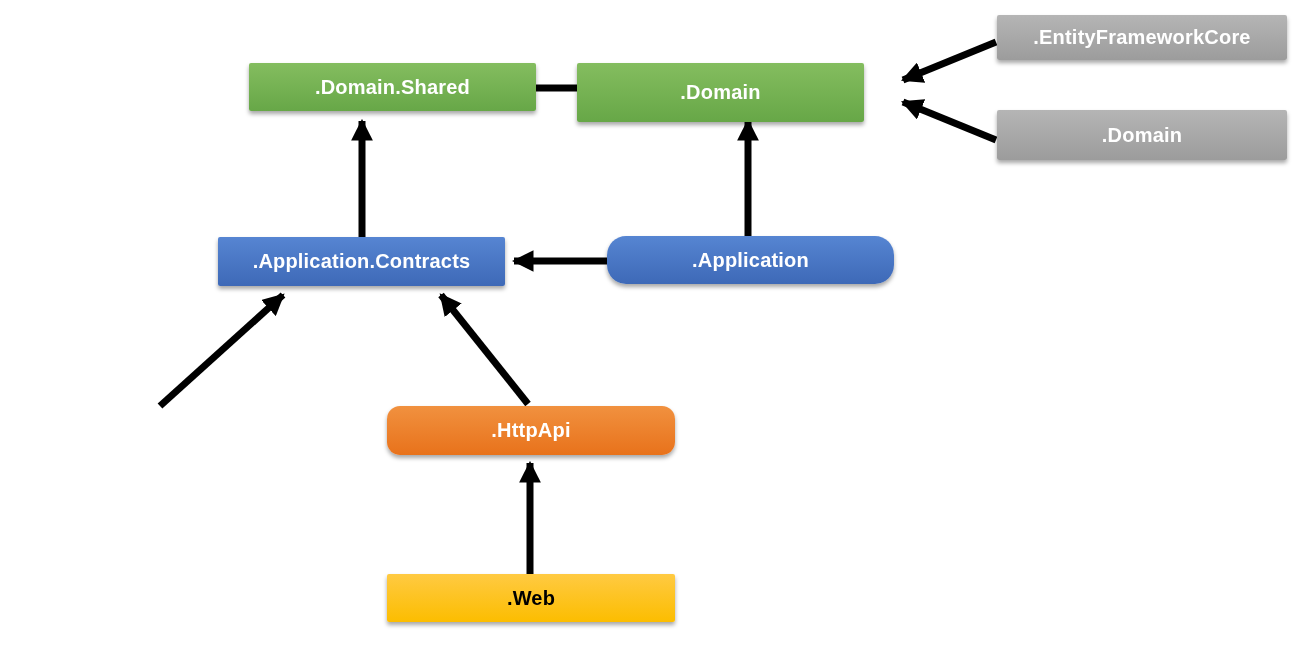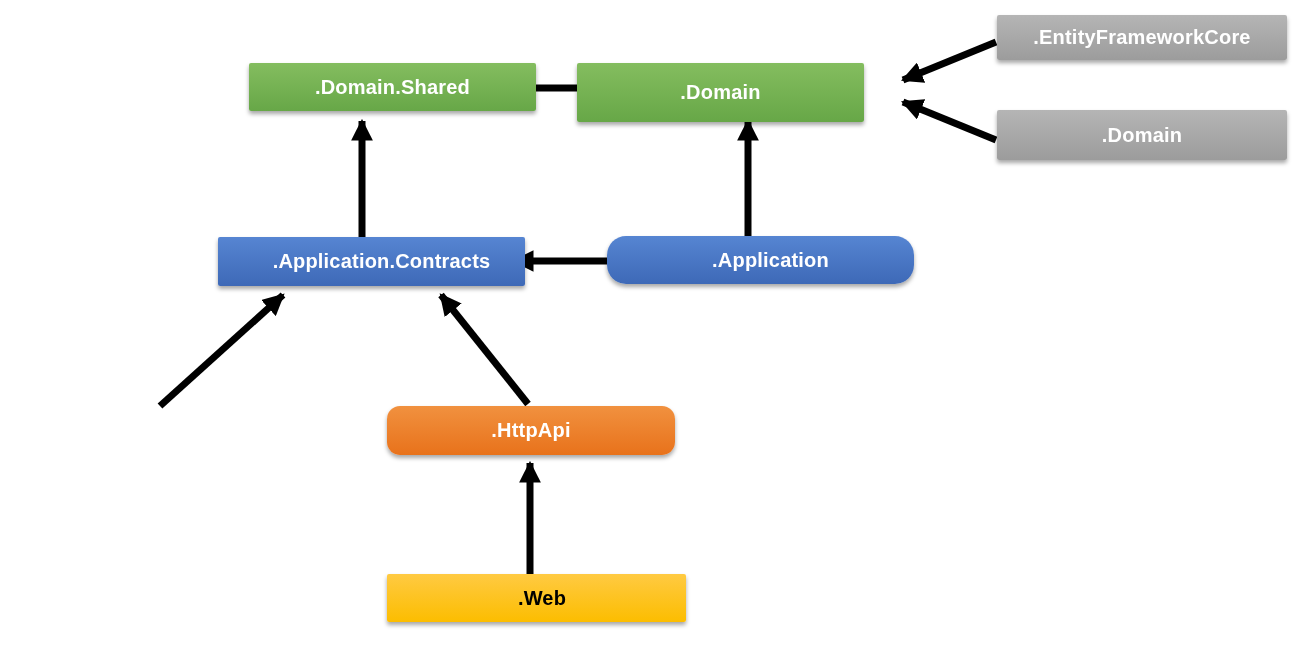--- a/index.html
+++ b/index.html
@@ -23,24 +23,24 @@
     justify-content: center;
     border-radius: 2px;
     box-shadow: 0 3px 4px rgba(0,0,0,0.35);
     font-weight: 700;
     font-size: 20px;
     color: #ffffff;
     letter-spacing: 0.2px;
     text-align: center;
   }
   .green  { background: linear-gradient(#84bd5f, #67a747); }
-  .blue   { background: linear-gradient(#5685d2, #3e69b7); padding-left: 20px; }
+  .blue   { background: linear-gradient(#5685d2, #3e69b7); }
   .orange { background: linear-gradient(#f1913f, #e8721b); }
   .gray   { background: linear-gradient(#b5b5b5, #9c9c9c); }
-  .yellow { background: linear-gradient(#ffca42, #fcbd00); color: #000000; padding-left: 11px; }
+  .yellow { background: linear-gradient(#ffca42, #fcbd00); color: #000000; }
 
   
   #n-domain-shared        { left: 218px; top: 63px;  width: 287px; height: 48px; margin-left: 31px; }
   #n-domain               { left: 577px; top: 63px;  width: 287px; height: 59px; }
   #n-efcore               { left: 997px; top: 15px;  width: 290px; height: 45px; }
   #n-mongodb              { left: 997px; top: 110px; width: 290px; height: 50px; }
   #n-application-contracts{ left: 218px; top: 237px; width: 287px; height: 49px; }
   #n-application          { left: 607px; top: 236px; width: 287px; height: 48px; border-radius: 19px; }
   #n-httpapi-client       { left: 14px;  top: 406px; width: 291px; height: 49px; }
   #n-httpapi              { left: 387px; top: 406px; width: 288px; height: 49px; border-radius: 13px; }

